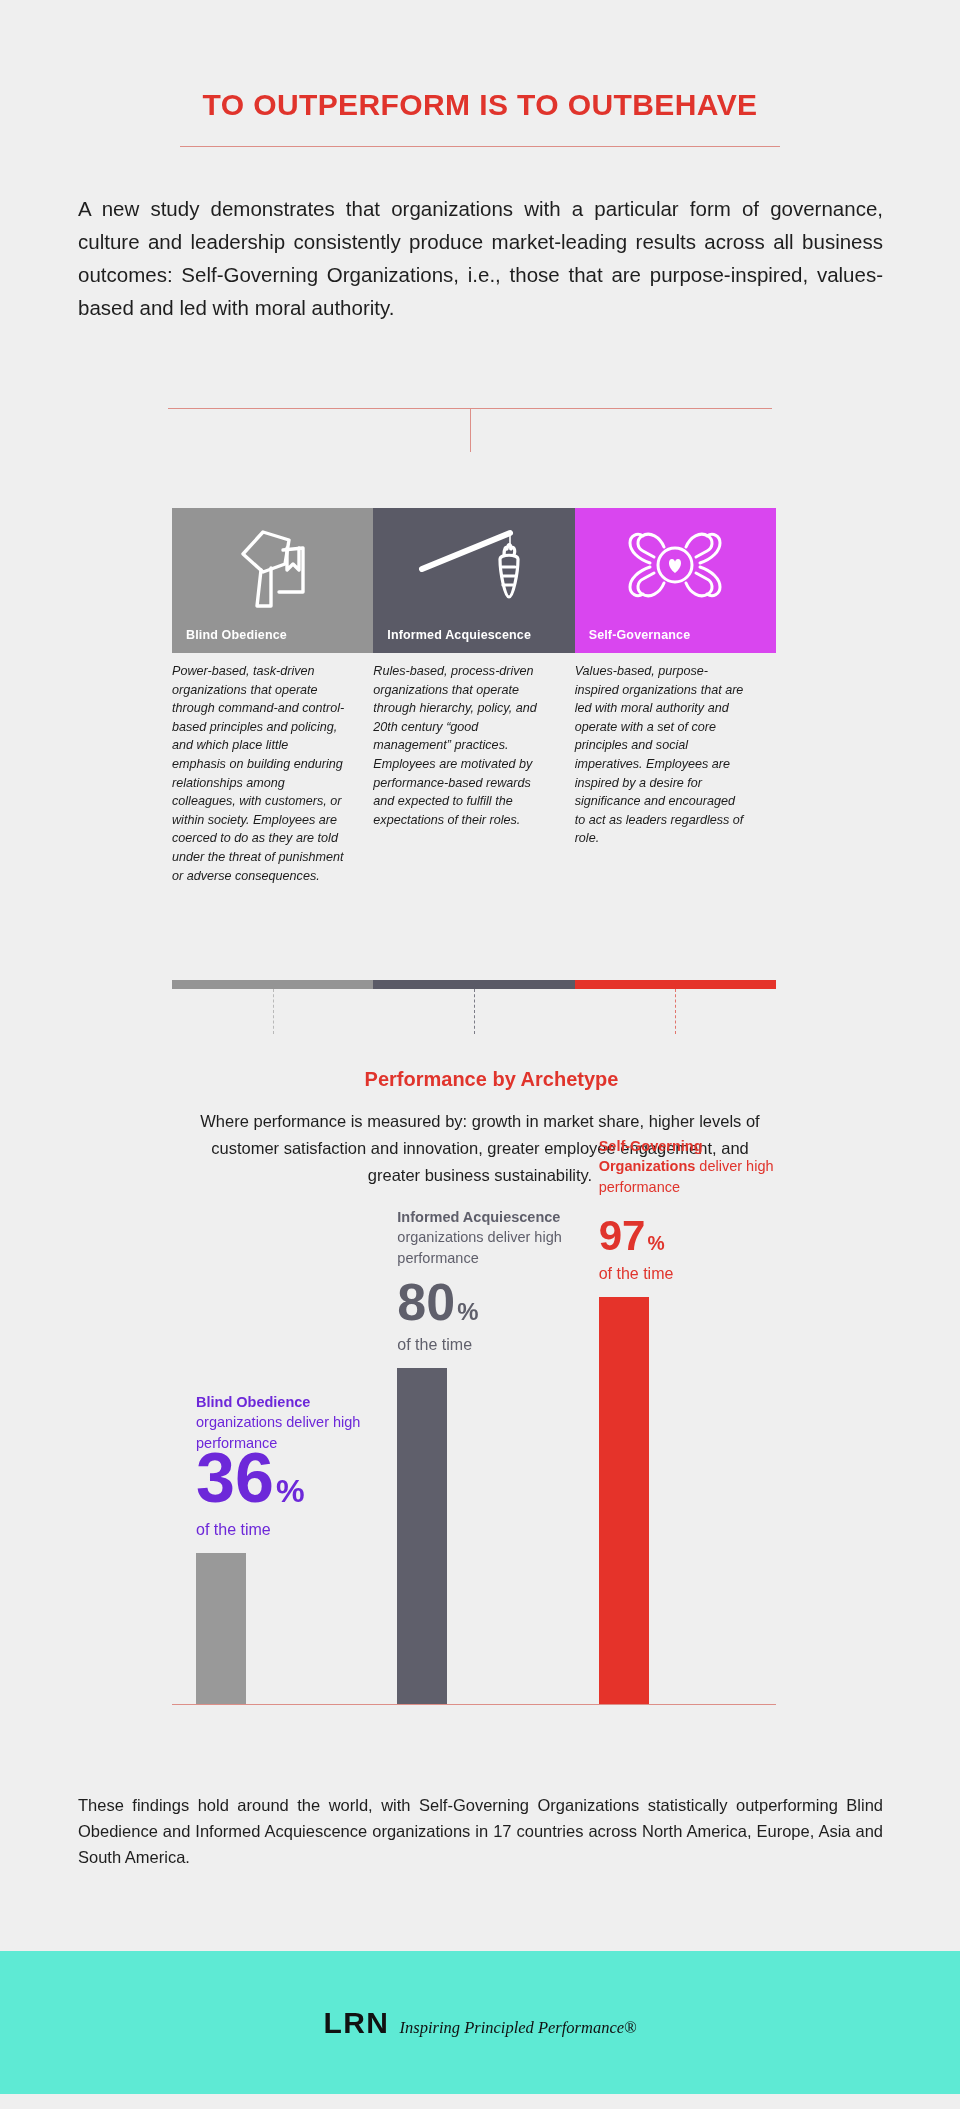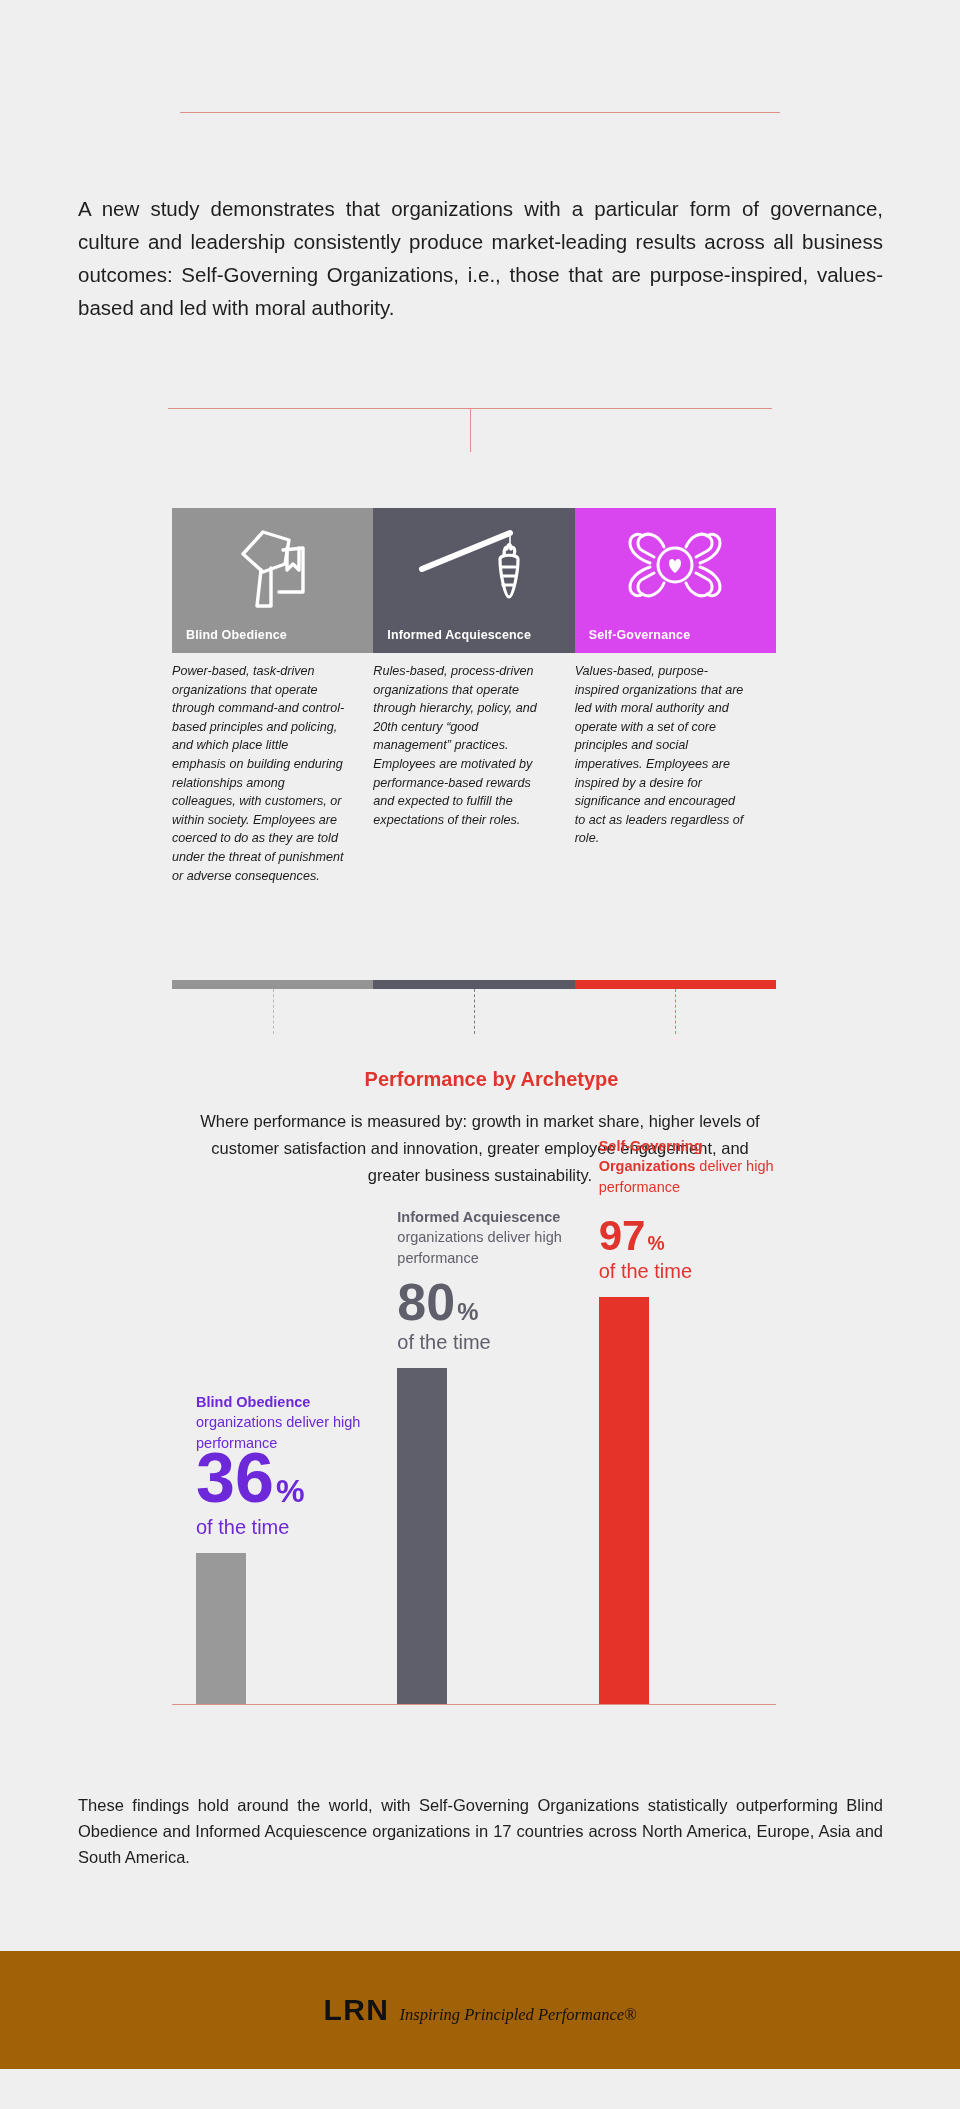--- a/index.html
+++ b/index.html
@@ -207,21 +207,21 @@
     line-height: 1;
   }
   .bar-number .pct {
     font-size: 0.46em;
     vertical-align: baseline;
     margin-left: 2px;
   }
   .bar-oftime {
     position: absolute;
     left: 24px;
-    font-size: 20px;
+    font-size: 16px;
   }
   .bar-rect {
     position: absolute;
     left: 24px; bottom: 0;
     width: 50px;
   }
 
   
   .c-gray  { color: #6d28d9; }
   .c-slate { color: #5f5f6b; }
@@ -236,22 +236,22 @@
     line-height: 26px;
     color: #1e1e1e;
     text-align: justify;
     text-justify: inter-word;
   }
 
   
   .footer {
     position: absolute;
     left: 0; top: 1951px;
-    width: 960px; height: 118px;
-    background: #a16207;
+    width: 960px; height: 143px;
+    background: #5eead4;
     display: flex;
     align-items: center;
     justify-content: center;
   }
   .logo-row { display: flex; align-items: baseline; gap: 10px; }
   .logo-mark {
     font-size: 30px;
     font-weight: bold;
     letter-spacing: 1.5px;
     color: #111111;
@@ -262,20 +262,21 @@
     font-size: 16.5px;
     color: #111111;
   }
 </style>
 </head>
 <body>
 
 <div class="page">
 
   <div class="title-wrap">
+    <div class="main-title">TO OUTPERFORM IS TO OUTBEHAVE</div>
     <div class="title-rule"></div>
   </div>
 
   <div class="intro">A new study demonstrates that organizations with a particular form of governance, culture and leadership consistently produce market-leading results across all business outcomes: Self-Governing Organizations, i.e., those that are purpose-inspired, values-based and led with moral authority.</div>
 
   <div class="bracket">
     <div class="hline"></div>
     <div class="vline"></div>
   </div>
 

